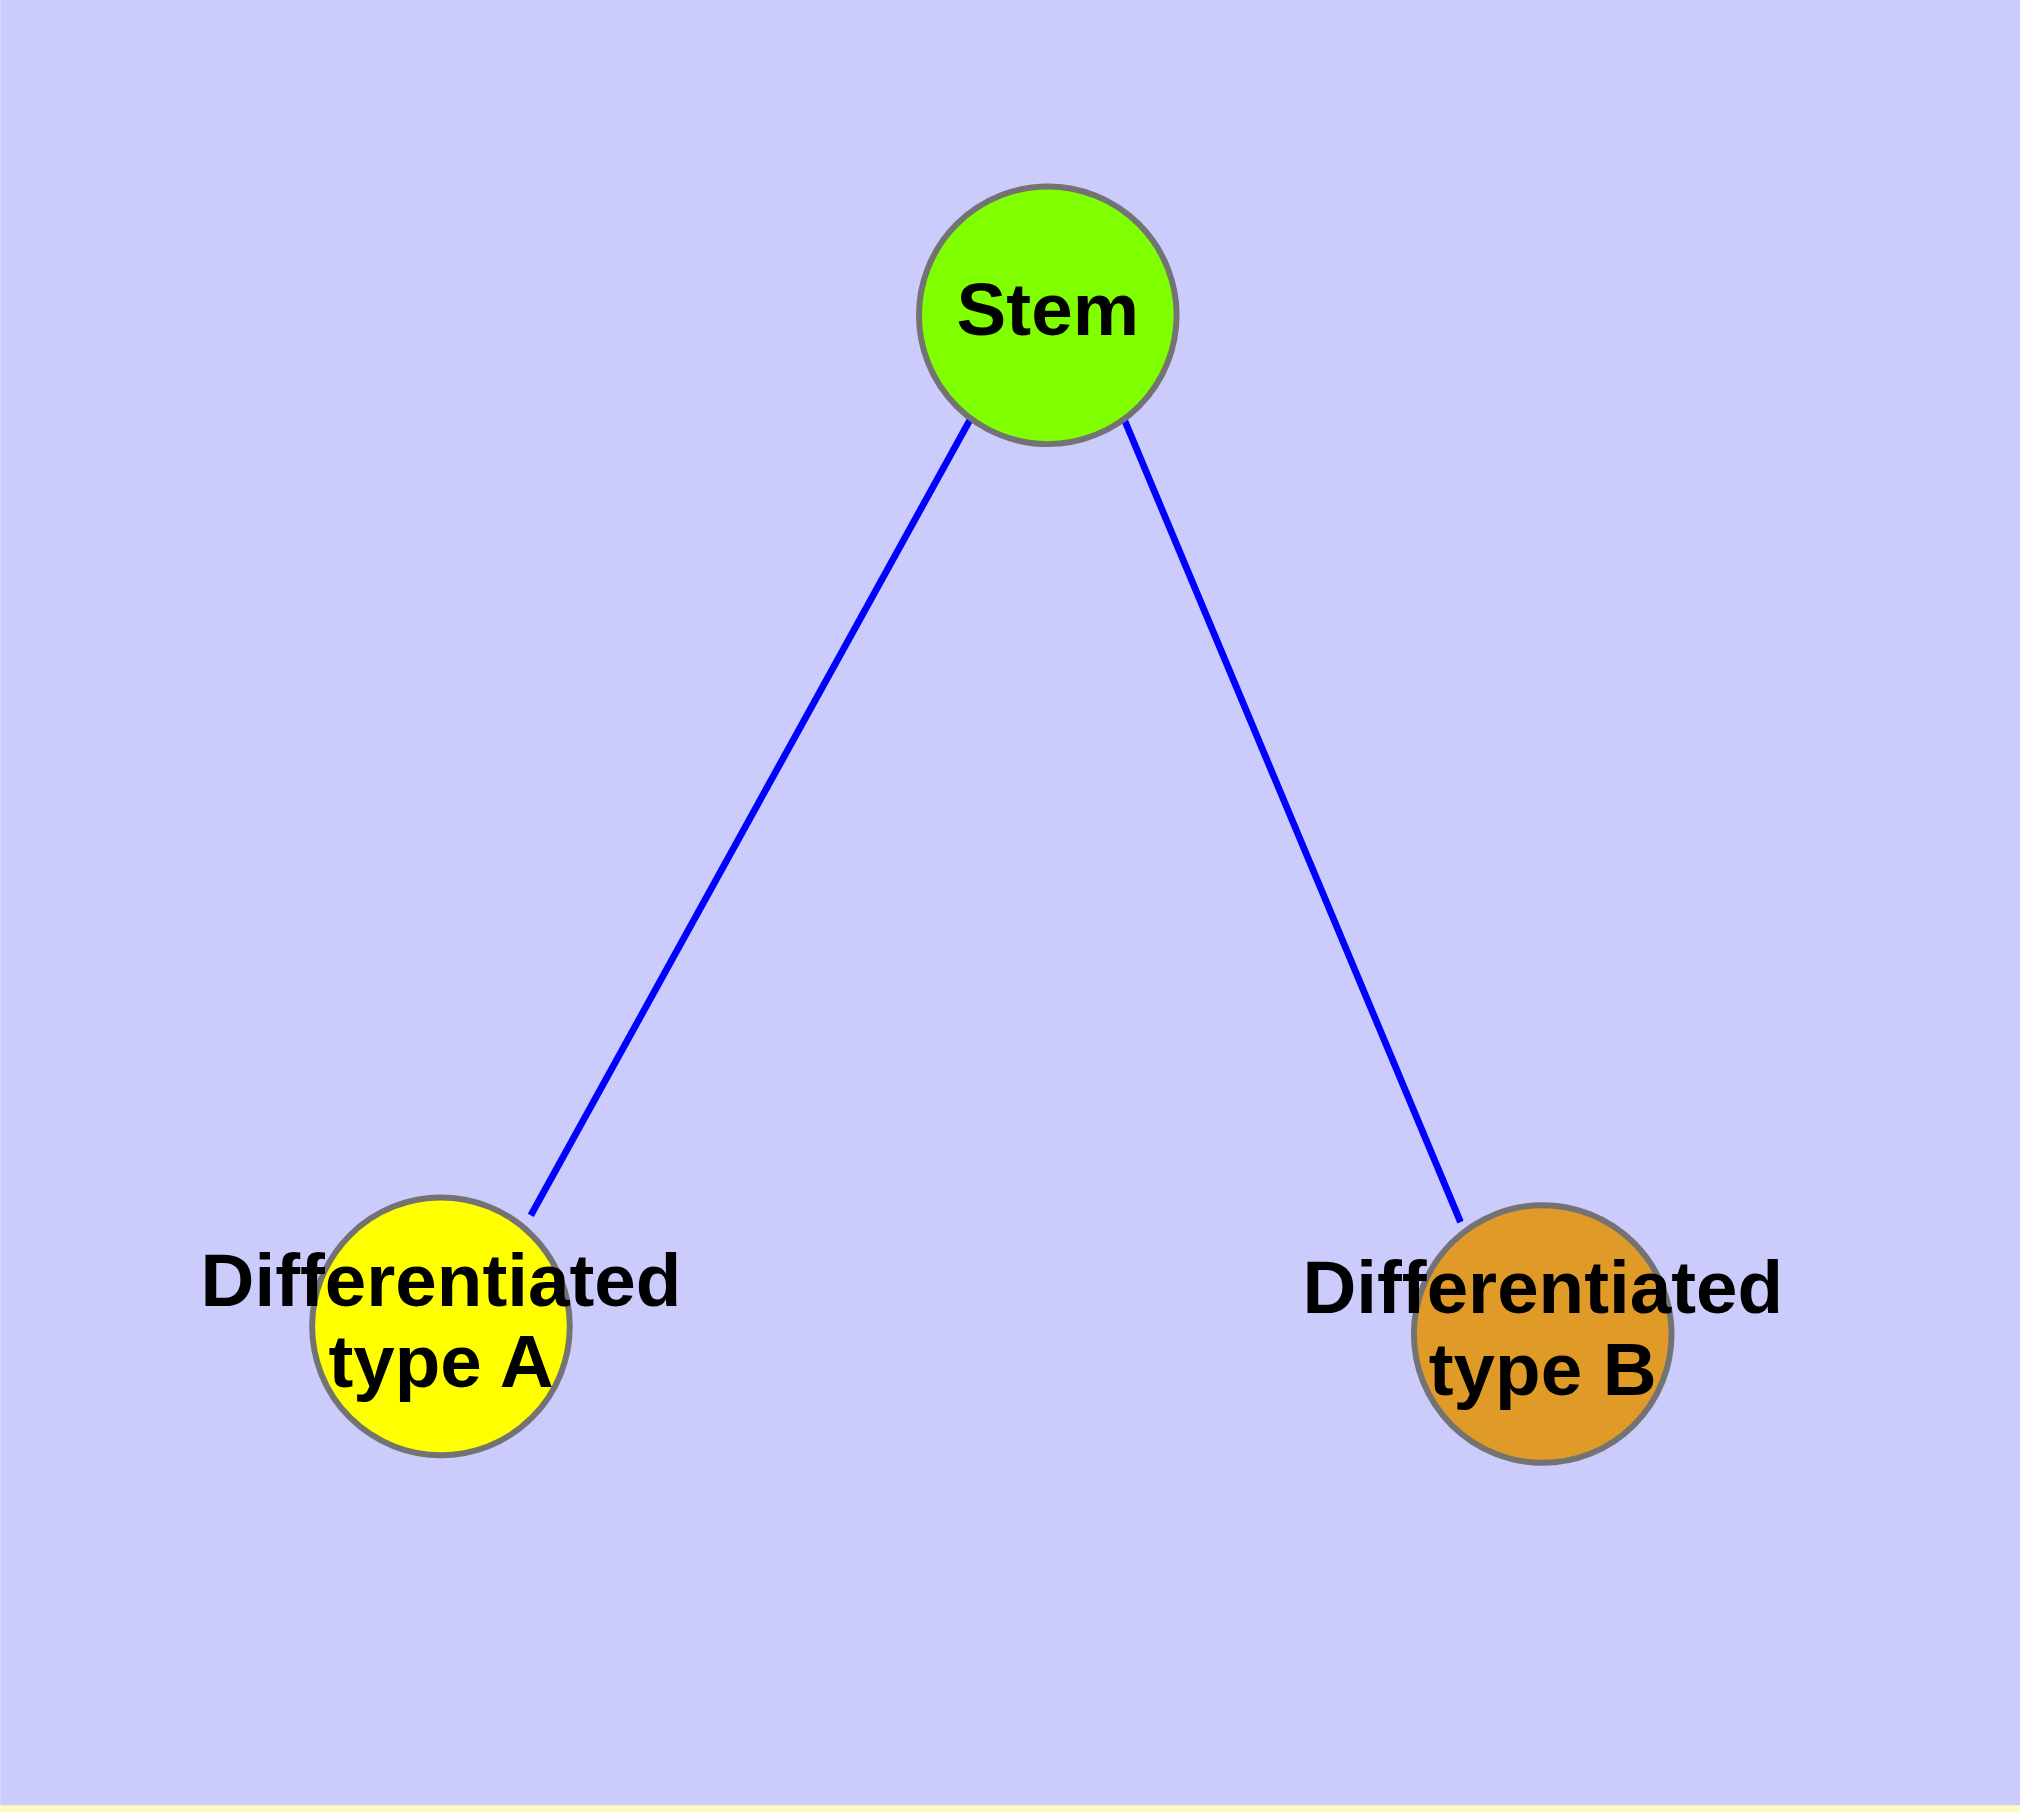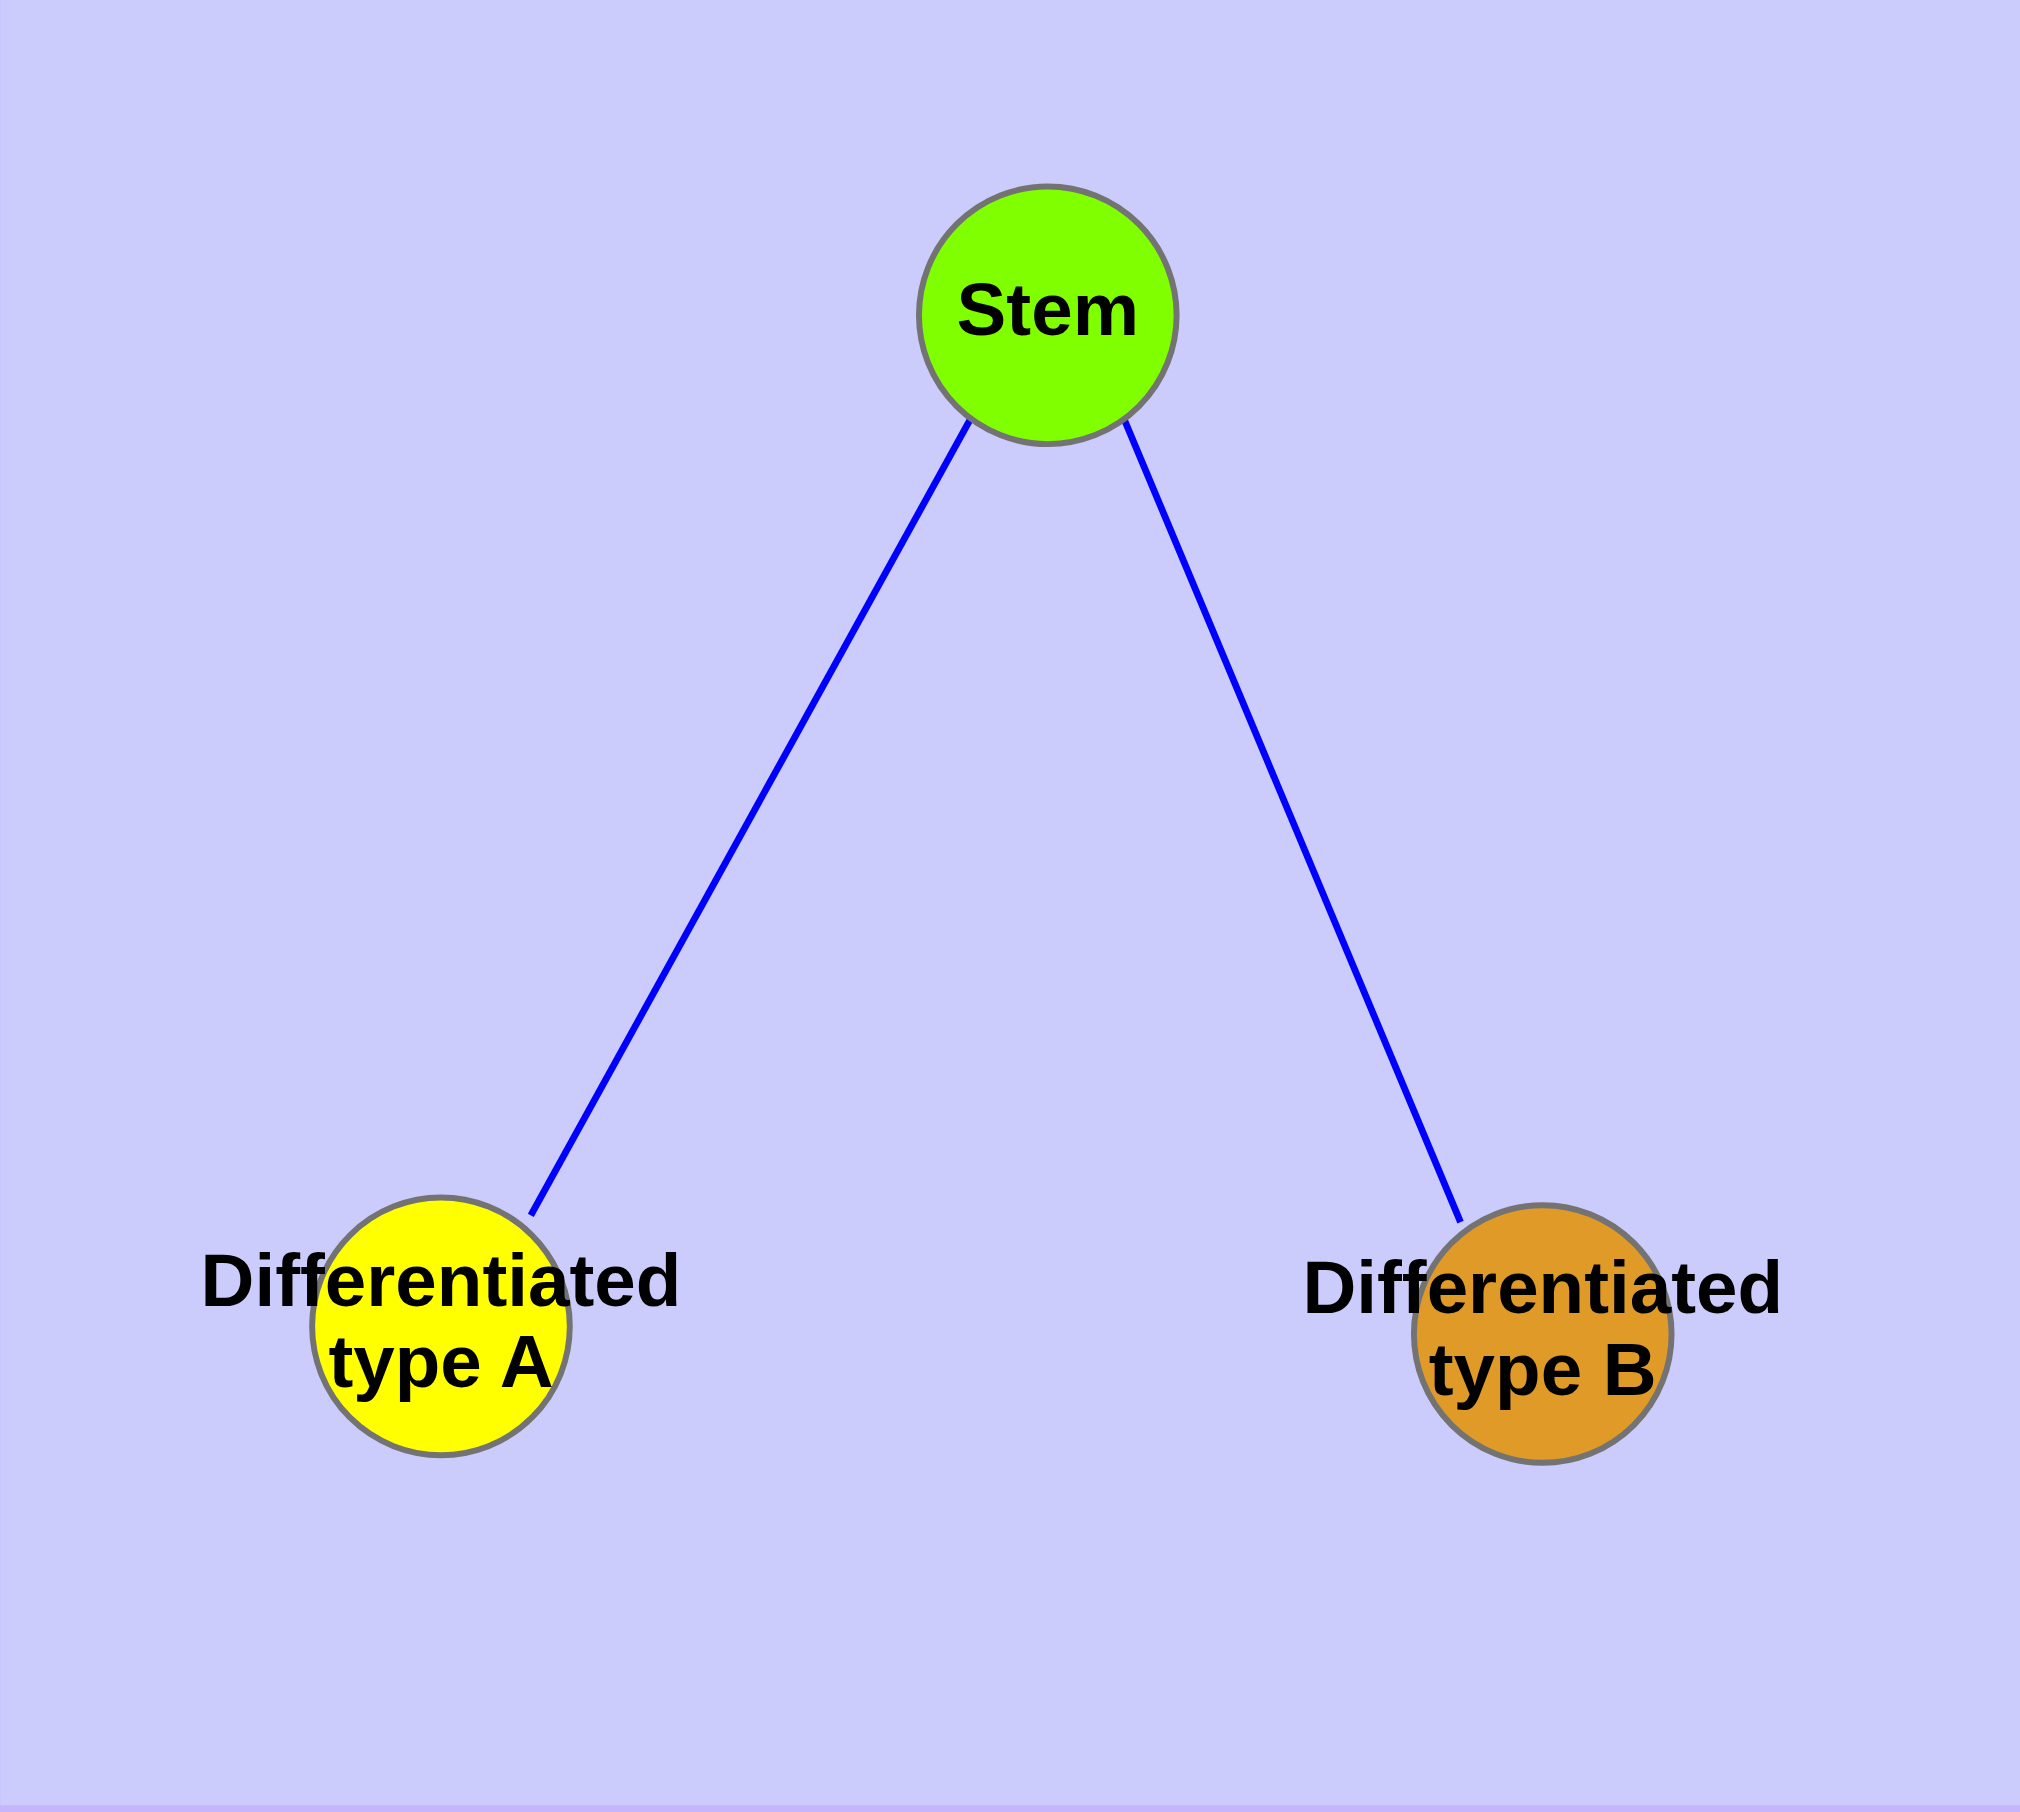--- a/index.html
+++ b/index.html
@@ -32,21 +32,21 @@
     font-weight: bold;
     fill: #000000;
     text-anchor: middle;
     dominant-baseline: middle;
     white-space: pre;
   }
 </style>
 </head>
 <body>
 
-<div id="graph-canvas" style="background: #c4b5fd; text-align: center;">
+<div id="graph-canvas" style="background: #fef9c3; text-align: center;">
   <svg id="graph-svg" viewBox="0 0 2384 2138" xmlns="http://www.w3.org/2000/svg">
 
     <rect id="bg-rect" x="0" y="0" width="2384" height="2130" fill="#ccccfc"></rect>
 
     <g id="edges-layer">
         <line x1="1145" y1="494" x2="626" y2="1434" stroke="#0000ff" stroke-width="8" stroke-linecap="butt"></line>
         <line x1="1325" y1="492" x2="1723" y2="1442" stroke="#0000ff" stroke-width="8" stroke-linecap="butt"></line>
       </g>
     <g id="nodes-layer">
         <circle cx="1236" cy="372" r="152" fill="#80ff00" stroke="#737373" stroke-width="7"></circle>

